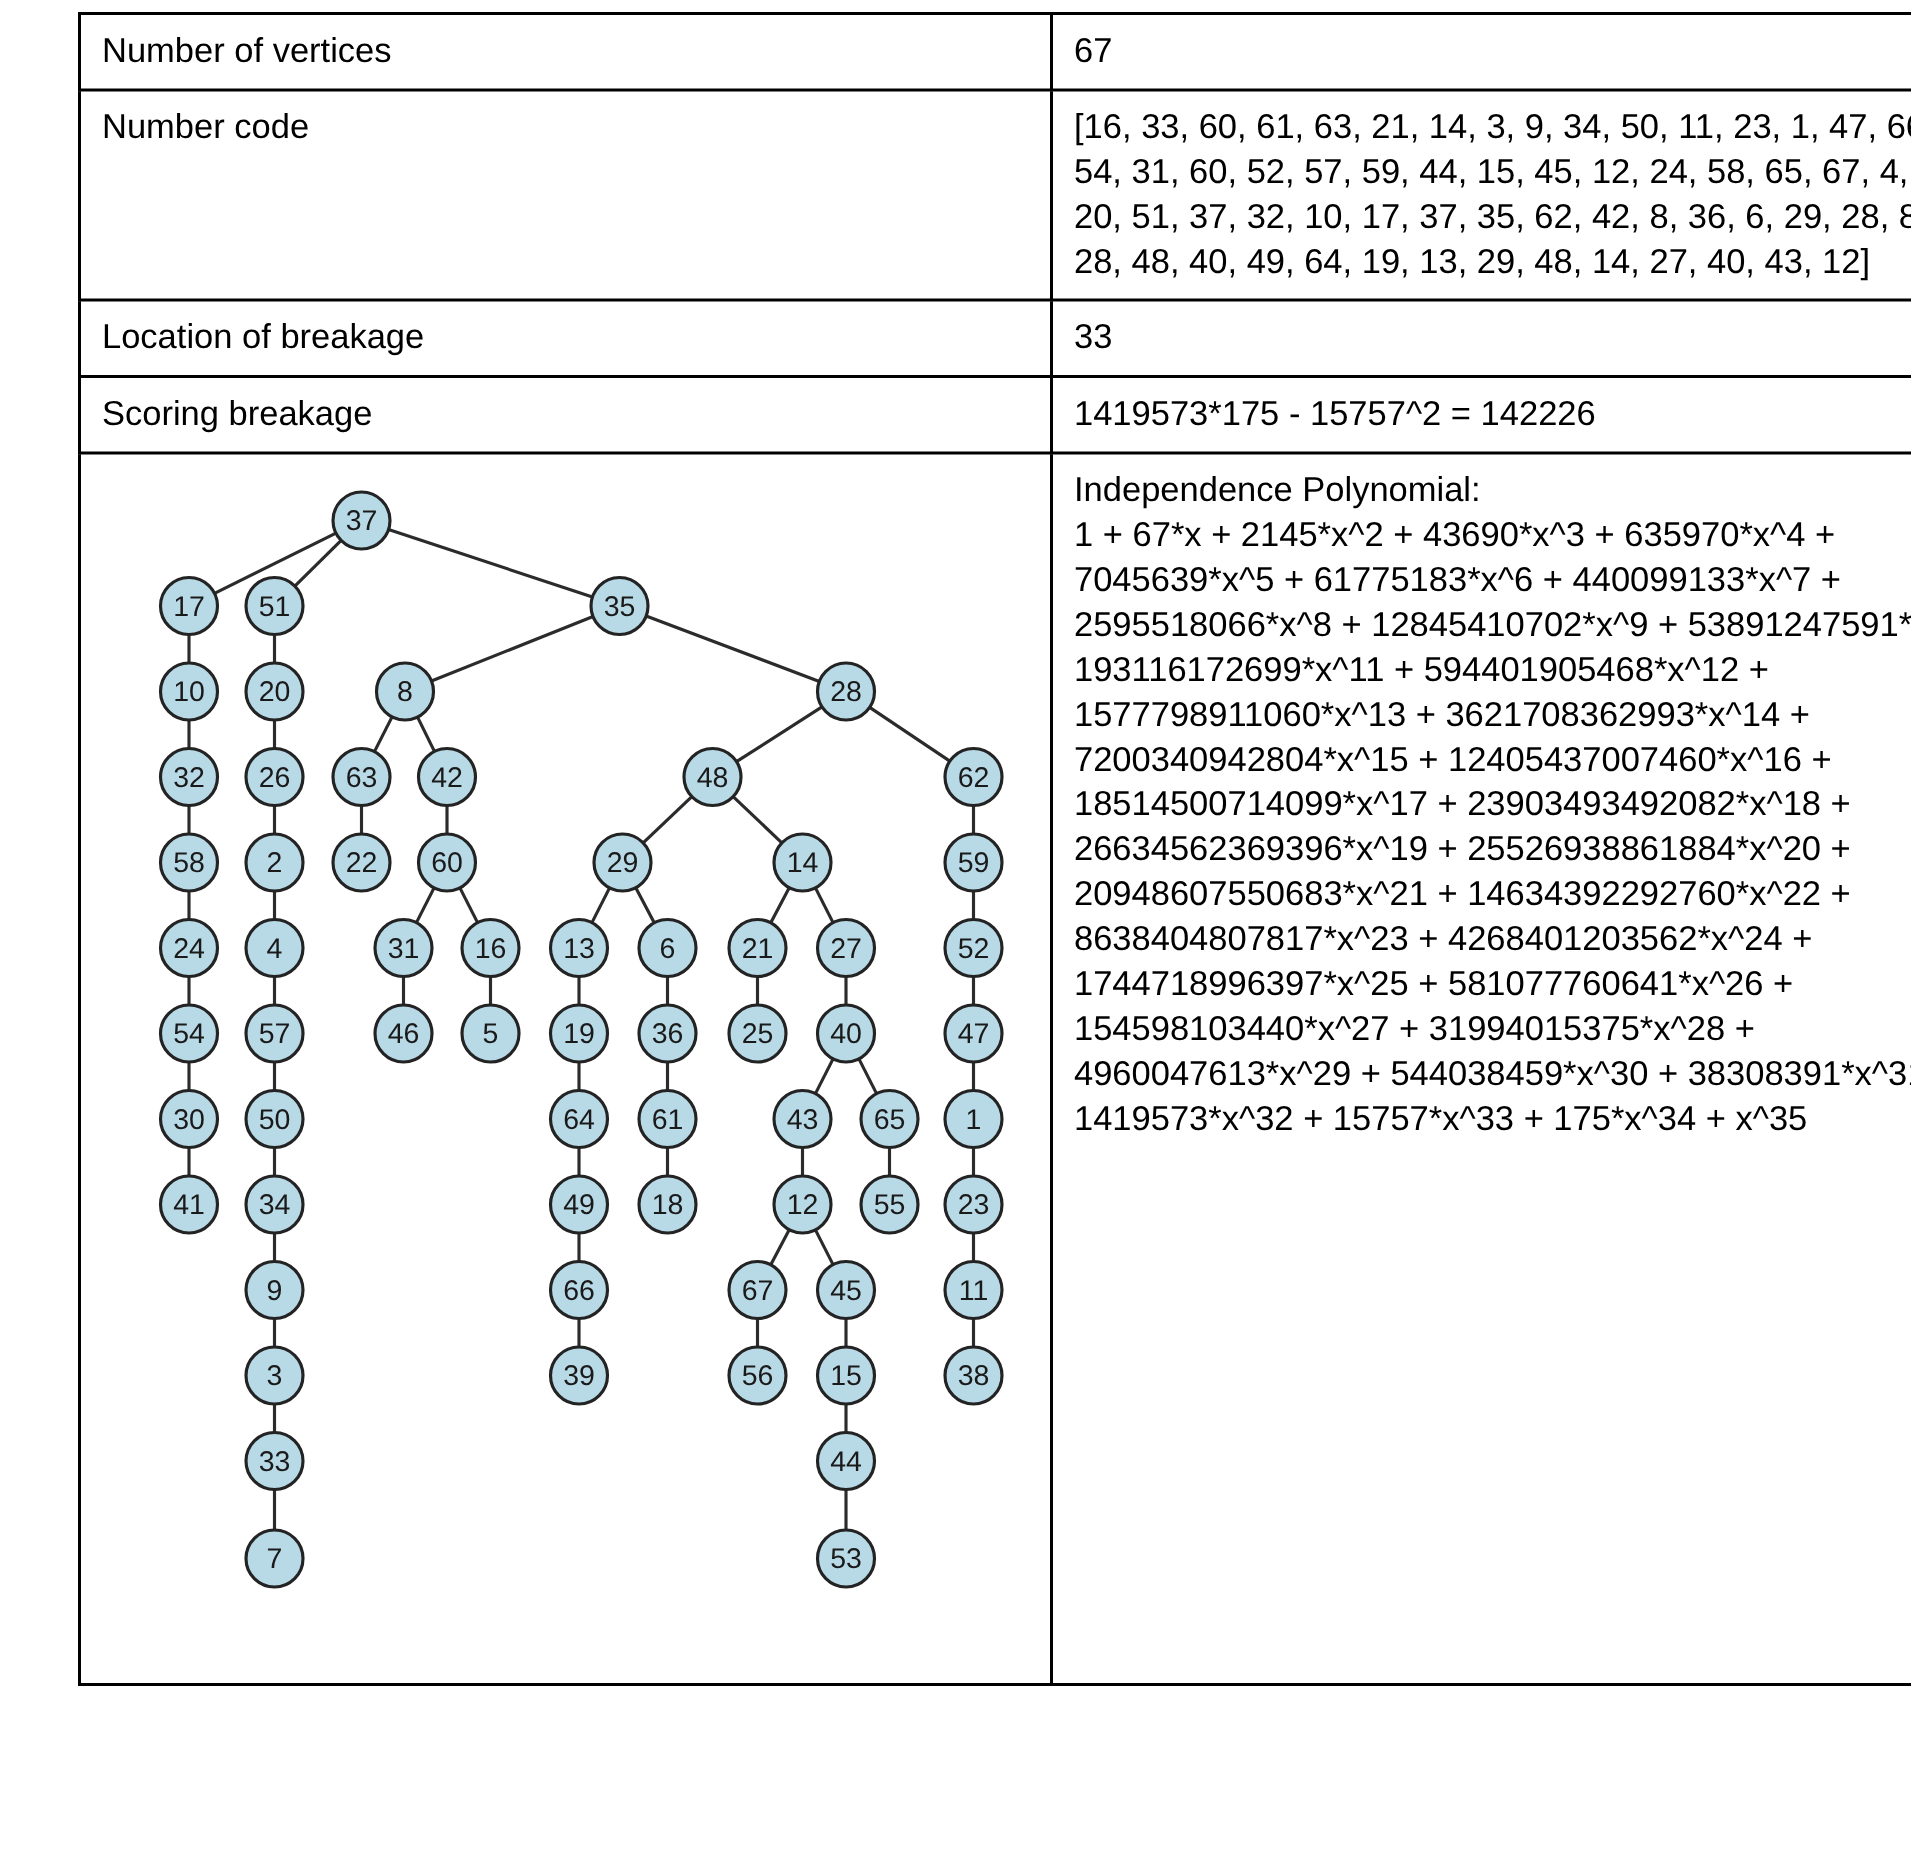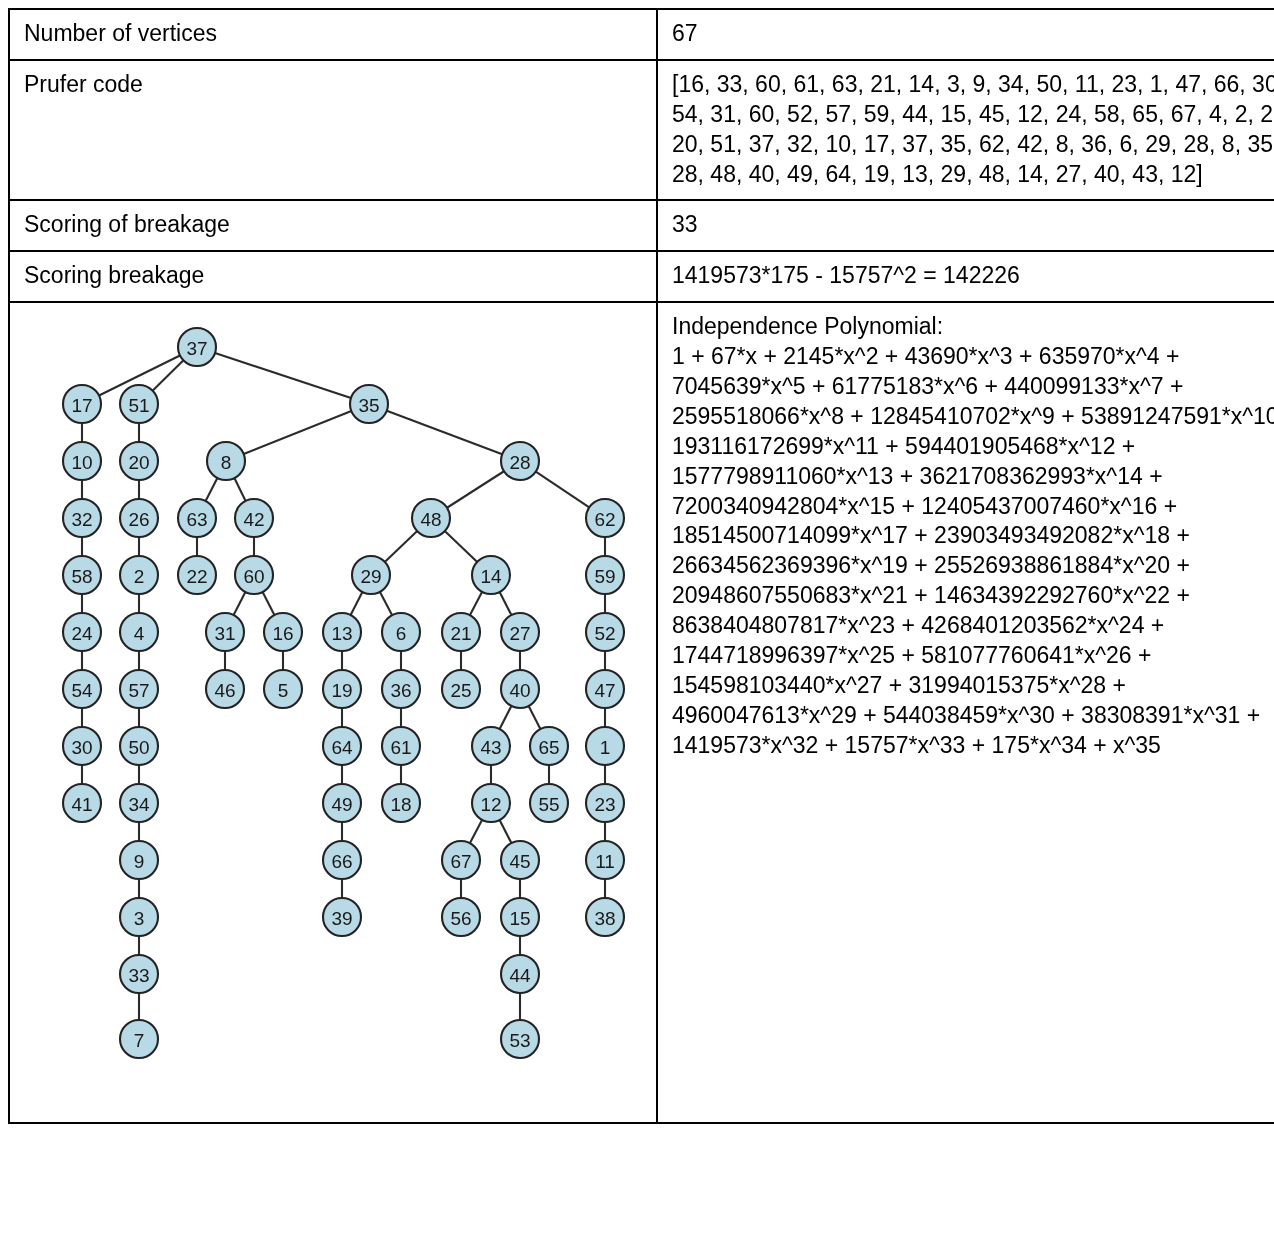--- a/index.html
+++ b/index.html
@@ -14,20 +14,21 @@
     width: 1274px;
     height: 1246px;
     overflow: hidden;
   }
   .page {
     position: relative;
     width: 1022px;
     height: 1246px;
     box-sizing: border-box;
     padding: 8px 10px 8px 8px;
+    margin-left: 44px;
   }
   table.info {
     border-collapse: collapse;
     width: 1256px;
     table-layout: fixed;
     border: 2px solid #000;
   }
   table.info td {
     border: 2px solid #000;
     vertical-align: top;
@@ -81,25 +82,25 @@
 <body>
 
 <div class="page">
   <table class="info">
     <tbody>
       <tr>
         <td class="label-cell">Number of vertices</td>
         <td class="value-cell">67</td>
       </tr>
       <tr>
-        <td class="label-cell">Prufer code</td>
+        <td class="label-cell">Number code</td>
         <td class="value-cell">[16, 33, 60, 61, 63, 21, 14, 3, 9, 34, 50, 11, 23, 1, 47, 66, 30, 54, 31, 60, 52, 57, 59, 44, 15, 45, 12, 24, 58, 65, 67, 4, 2, 26, 20, 51, 37, 32, 10, 17, 37, 35, 62, 42, 8, 36, 6, 29, 28, 8, 35, 28, 48, 40, 49, 64, 19, 13, 29, 48, 14, 27, 40, 43, 12]</td>
       </tr>
       <tr>
-        <td class="label-cell">Scoring of breakage</td>
+        <td class="label-cell">Location of breakage</td>
         <td class="value-cell">33</td>
       </tr>
       <tr>
         <td class="label-cell">Scoring breakage</td>
         <td class="value-cell">1419573*175 - 15757^2 = 142226</td>
       </tr>
       <tr>
         <td class="label-cell graph-cell">
           <div class="graph-wrap">
             <svg class="tree-svg" id="tree-svg" viewBox="0 0 612 800" preserveAspectRatio="xMinYMin meet">

